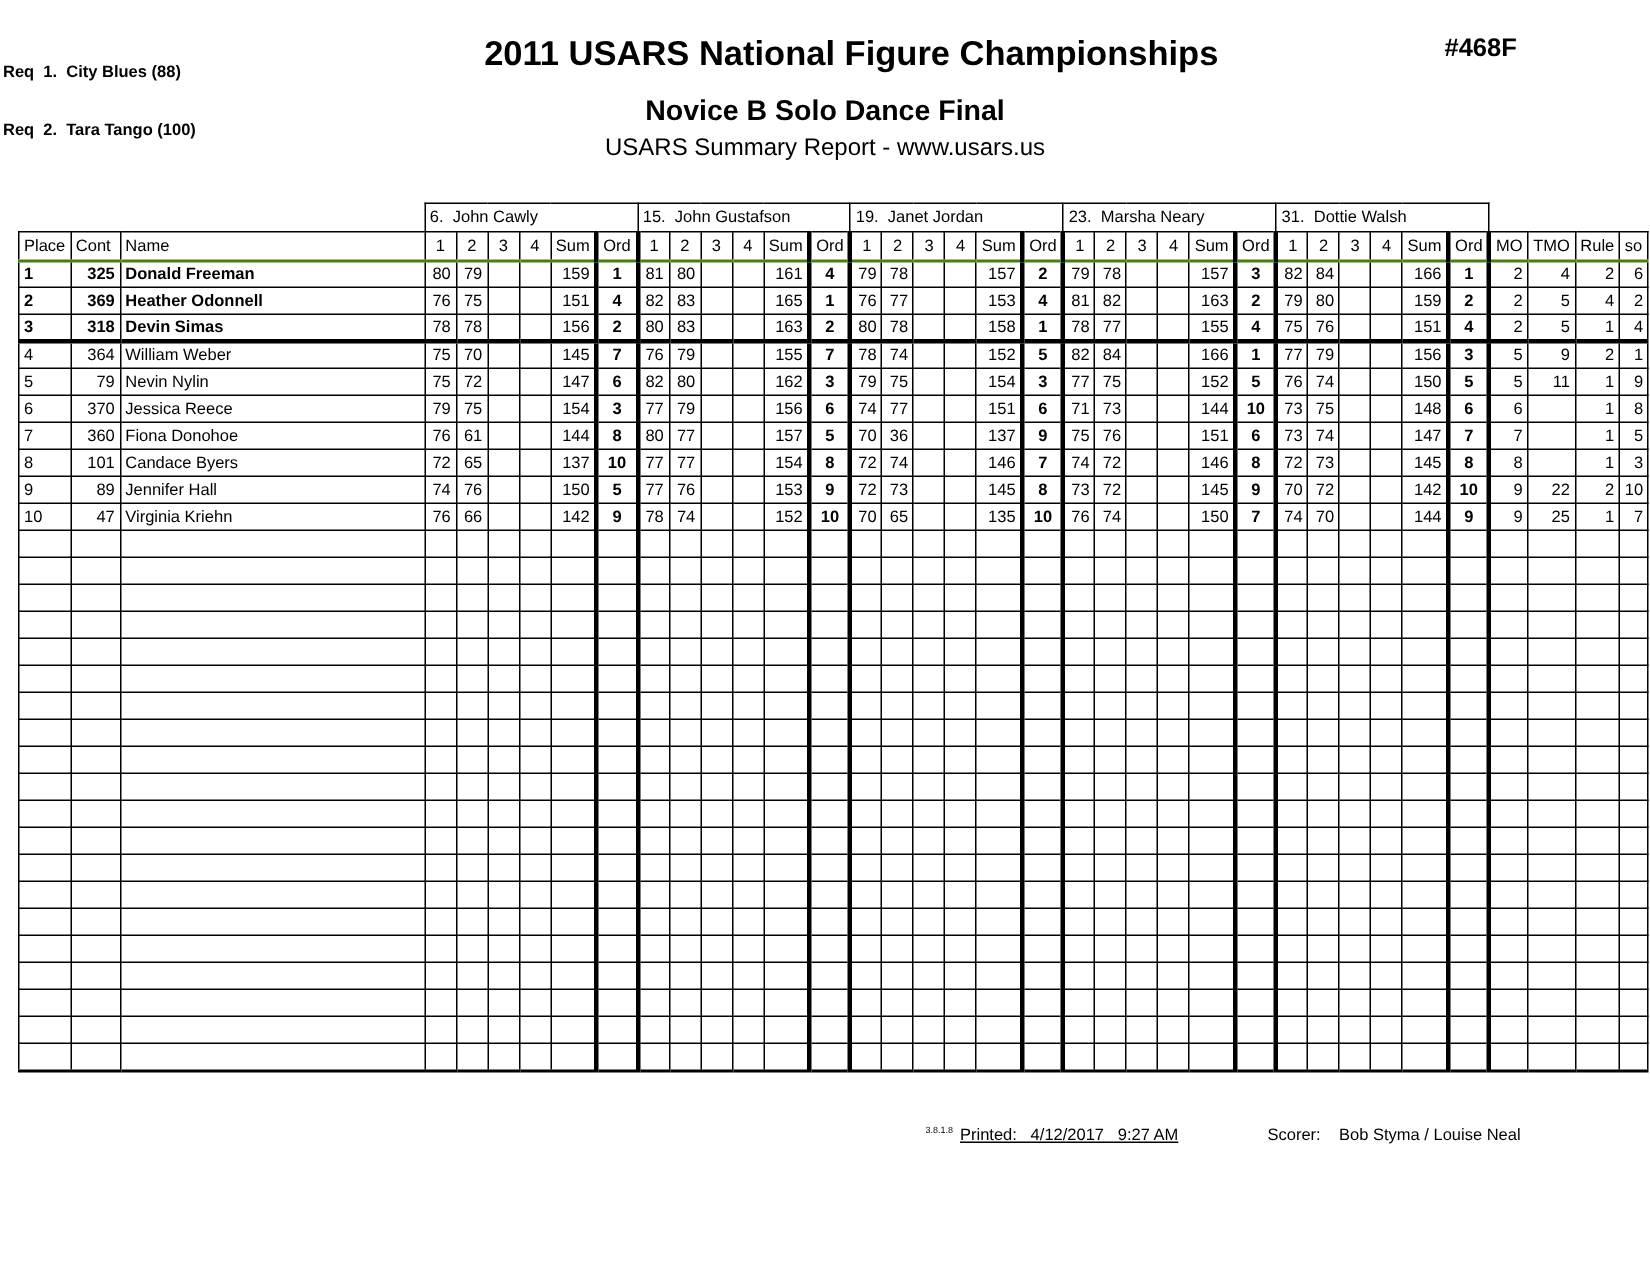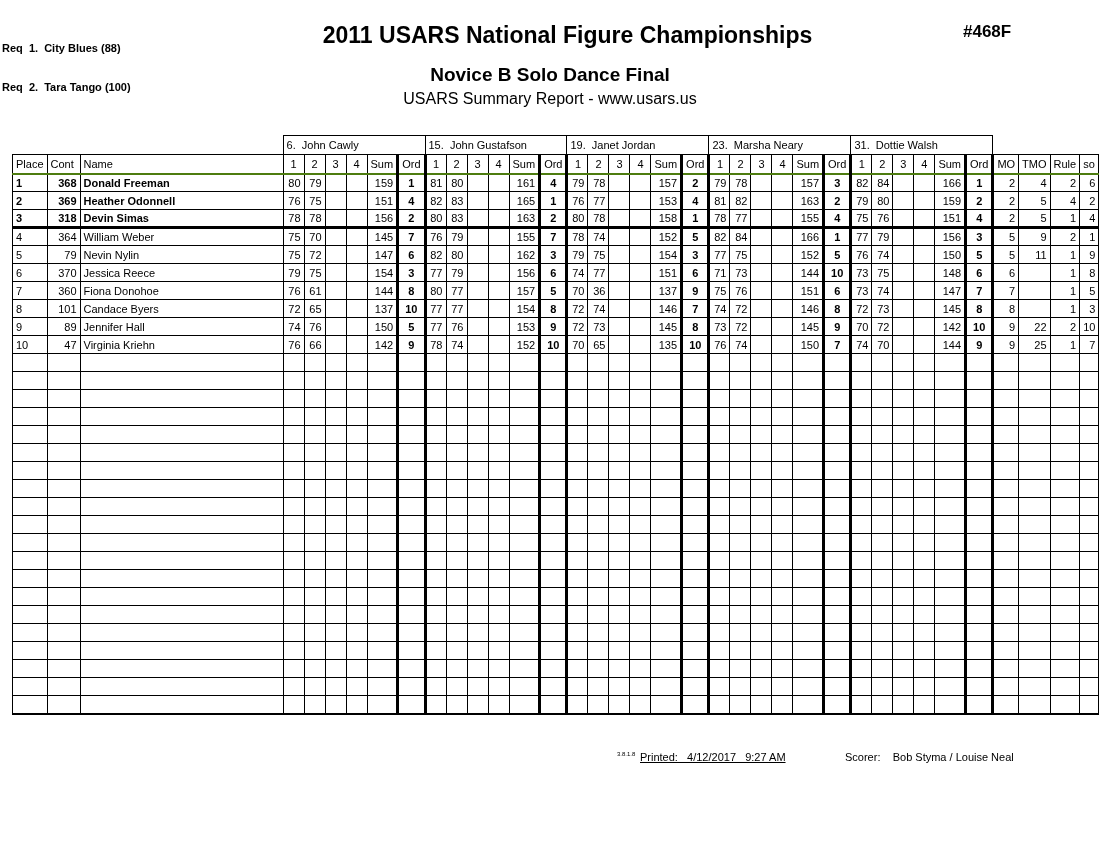--- a/index.html
+++ b/index.html
@@ -133,21 +133,21 @@
           <td class="c">4</td>
           <td class="c">Sum</td>
           <td class="ord">Ord</td>
           <td class="left">MO</td>
           <td class="left">TMO</td>
           <td class="left">Rule</td>
           <td class="left">so</td>
         </tr>
         <tr>
           <td class="left b">1</td>
-          <td class="num b">368</td>
+          <td class="num b">325</td>
           <td class="left b">Donald Freeman</td>
           <td class="num">80</td>
           <td class="num">79</td>
           <td class="num"></td>
           <td class="num"></td>
           <td class="num">159</td>
           <td class="ord b">1</td>
           <td class="num">81</td>
           <td class="num">80</td>
           <td class="num"></td>

